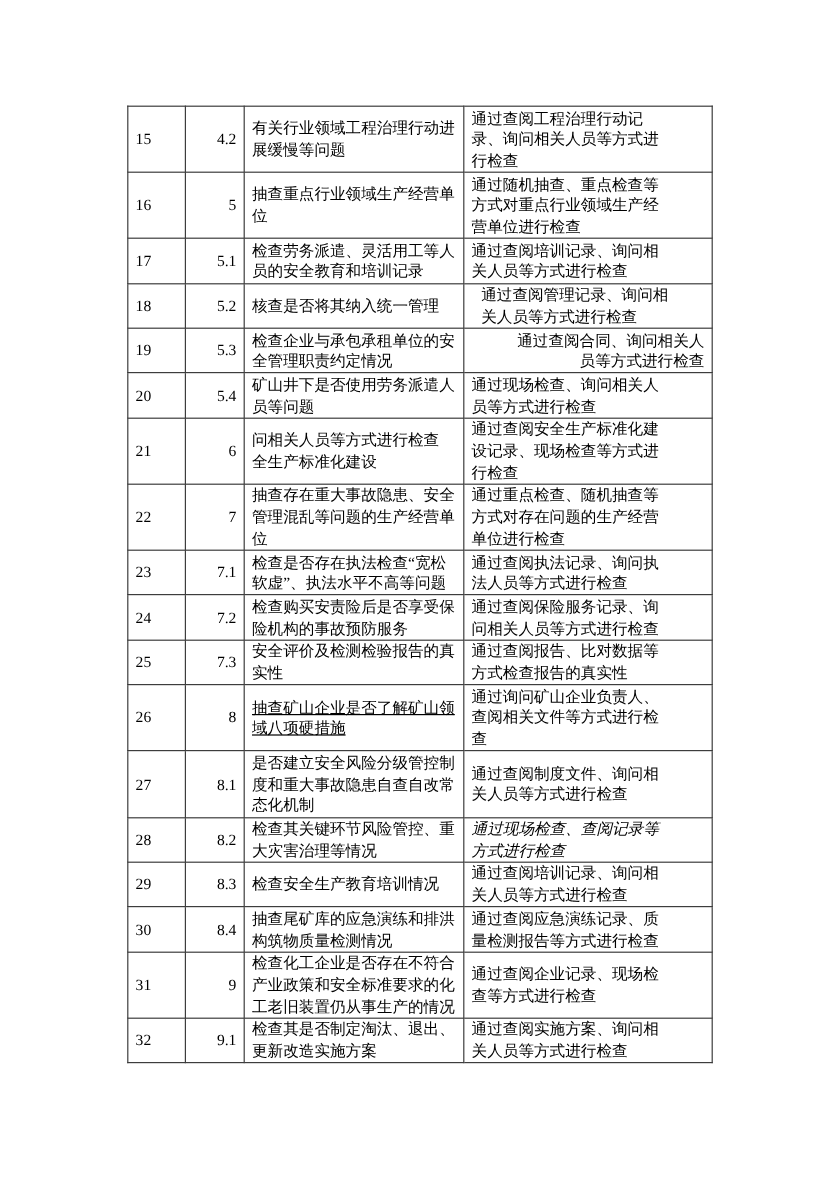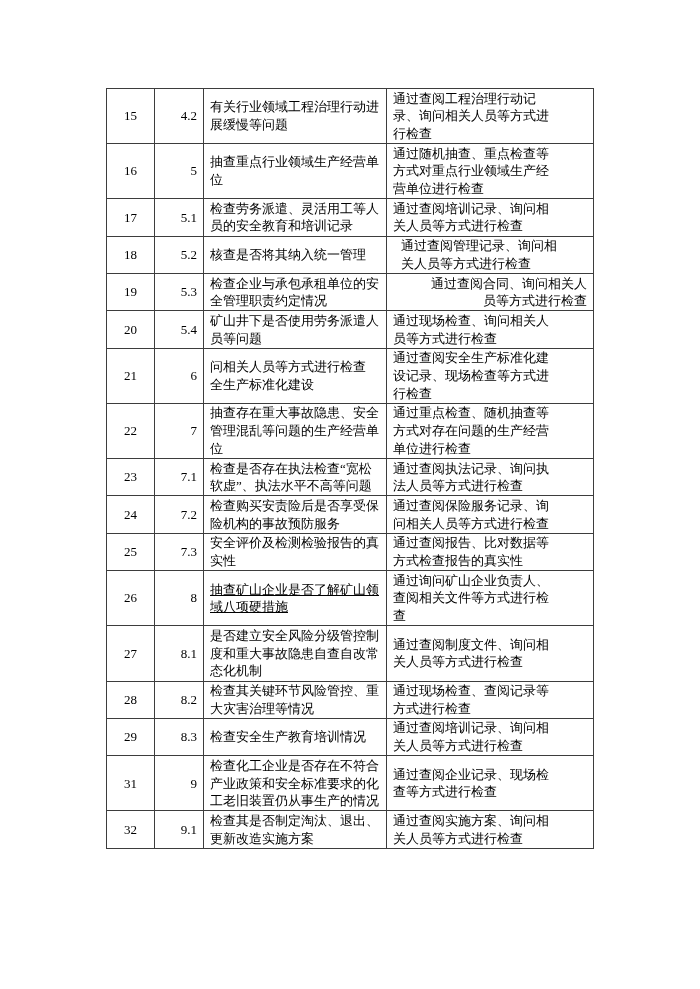--- a/index.html
+++ b/index.html
@@ -34,21 +34,21 @@
     line-height: 17.7px;
     vertical-align: middle;
     padding: 0.5px 6px;
     overflow: hidden;
   }
   col.col-w-index   { width: 48px; }
   col.col-w-no      { width: 49px; }
   col.col-w-content { width: 183px; }
   col.col-w-method  { width: 207px; }
   td.col-index {
-    text-align: center;
+    text-align: left;
     padding-right: 5px;
   }
   td.col-no {
     text-align: right;
     padding-right: 5px;
   }
   td.col-content, td.col-method {
     text-align: left;
     white-space: pre;
     padding-left: 7px;
@@ -175,29 +175,37 @@
 度和重大事故隐患自查自改常
 态化机制</td>
           <td class="col-method" style="border-color: rgb(61, 61, 61);">通过查阅制度文件、询问相
 关人员等方式进行检查</td>
         </tr>
         <tr>
           <td class="col-index" style="border-color: rgb(61, 61, 61);">28</td>
           <td class="col-no" style="border-color: rgb(61, 61, 61);">8.2</td>
           <td class="col-content" style="border-color: rgb(61, 61, 61);">检查其关键环节风险管控、重
 大灾害治理等情况</td>
-          <td class="col-method" style="border-color: rgb(61, 61, 61);">通过现场检查、查阅记录等
+          <td class="col-method" style="border-color: rgb(61, 61, 61); font-style: italic;">通过现场检查、查阅记录等
 方式进行检查</td>
         </tr>
         <tr>
           <td class="col-index" style="border-color: rgb(61, 61, 61);">29</td>
           <td class="col-no" style="border-color: rgb(61, 61, 61);">8.3</td>
           <td class="col-content" style="border-color: rgb(61, 61, 61);">检查安全生产教育培训情况</td>
           <td class="col-method" style="border-color: rgb(61, 61, 61);">通过查阅培训记录、询问相
 关人员等方式进行检查</td>
+        </tr>
+        <tr>
+          <td class="col-index" style="border-color: rgb(61, 61, 61);">30</td>
+          <td class="col-no" style="border-color: rgb(61, 61, 61);">8.4</td>
+          <td class="col-content" style="border-color: rgb(61, 61, 61);">抽查尾矿库的应急演练和排洪
+构筑物质量检测情况</td>
+          <td class="col-method" style="border-color: rgb(61, 61, 61);">通过查阅应急演练记录、质
+量检测报告等方式进行检查</td>
         </tr>
         <tr>
           <td class="col-index" style="border-color: rgb(61, 61, 61);">31</td>
           <td class="col-no" style="border-color: rgb(61, 61, 61);">9</td>
           <td class="col-content" style="border-color: rgb(61, 61, 61);">检查化工企业是否存在不符合
 产业政策和安全标准要求的化
 工老旧装置仍从事生产的情况</td>
           <td class="col-method" style="border-color: rgb(61, 61, 61);">通过查阅企业记录、现场检
 查等方式进行检查</td>
         </tr>

